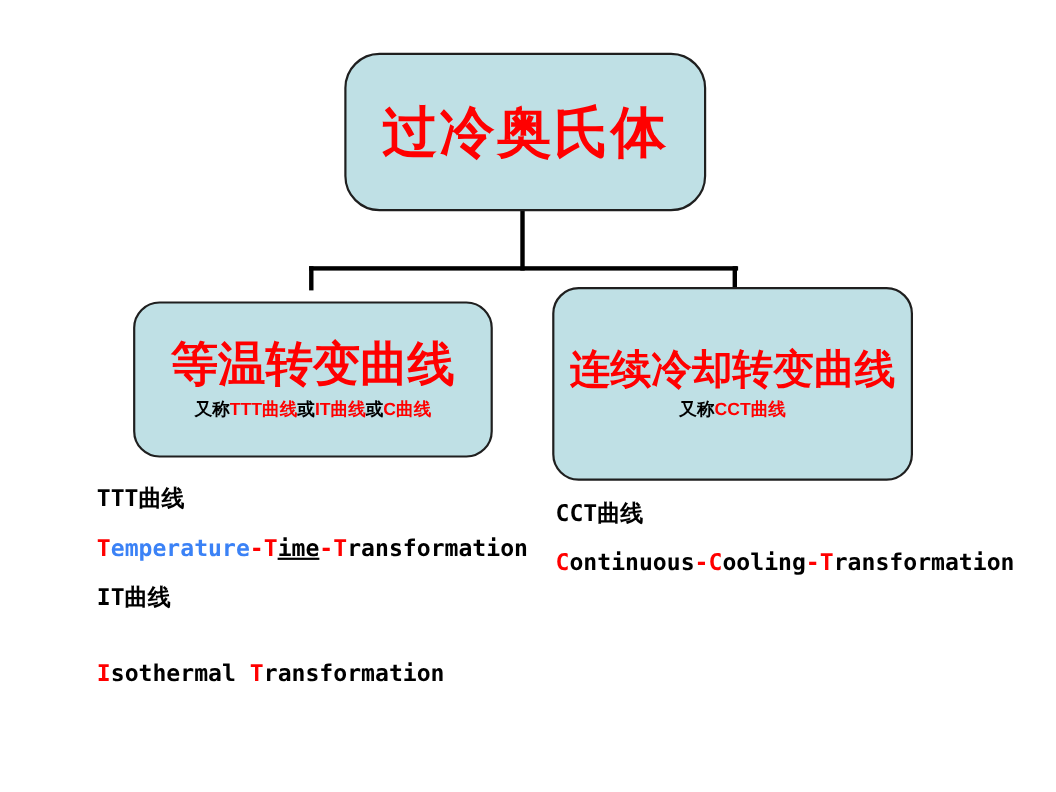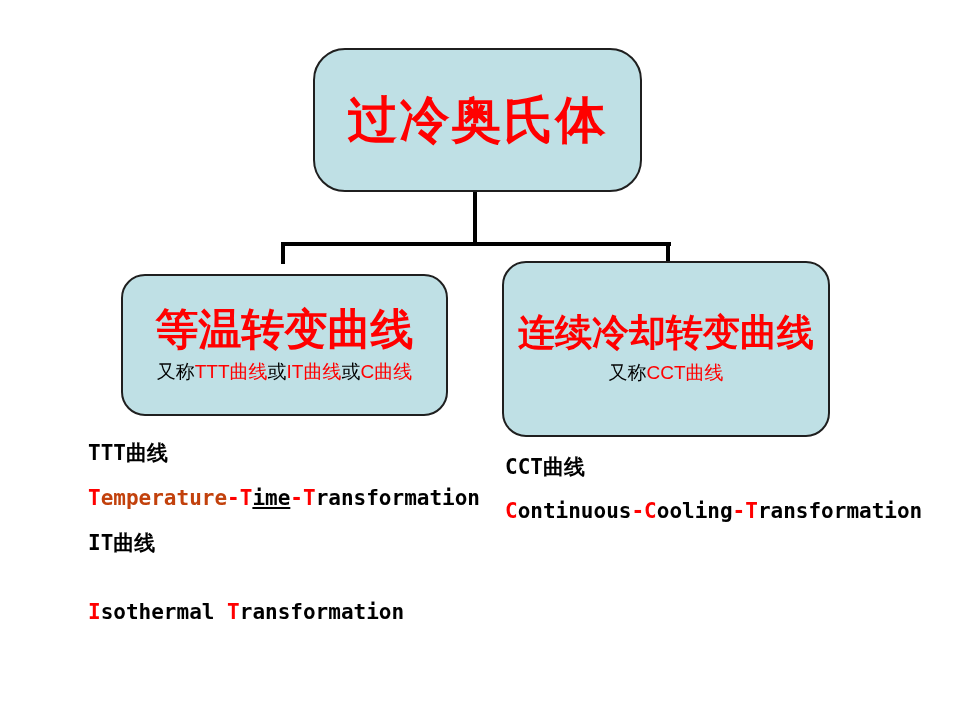--- a/index.html
+++ b/index.html
@@ -37,22 +37,22 @@
   }
   .child-title {
     font-weight: bold;
     color: #ff0000;
     line-height: 1.12;
     white-space: nowrap;
   }
   #left-node  .child-title { font-size: 43px; }
   #right-node .child-title { font-size: 37px; }
   .child-sub {
-    font-size: 19px;
-    font-weight: normal;
+    font-size: 16px;
+    font-weight: bold;
     color: #000000;
     margin-top: 6px;
     white-space: nowrap;
   }
   .connector {
     position: absolute;
     background: #000000;
   }
   #connector-vertical   { left: 473px; top: 190px; width: 4px;  height: 56px; }
   #connector-horizontal { left: 281px; top: 242px; width: 390px; height: 4px; }
@@ -96,21 +96,21 @@
     <div class="child-sub"><span style="color: rgb(0, 0, 0);">又称</span><span style="color: rgb(255, 0, 0);">TTT曲线</span><span style="color: rgb(0, 0, 0);">或</span><span style="color: rgb(255, 0, 0);">IT曲线</span><span style="color: rgb(0, 0, 0);">或</span><span style="color: rgb(255, 0, 0);">C曲线</span></div>
   </div>
 
   <div class="node" id="right-node">
     <div class="child-title">连续冷却转变曲线</div>
     <div class="child-sub"><span style="color: rgb(0, 0, 0);">又称</span><span style="color: rgb(255, 0, 0);">CCT曲线</span></div>
   </div>
 
   <div class="notes-left">
     <div class="note-line" id="note-ttt-label"><span style="color: rgb(0, 0, 0);">TTT曲线</span></div>
-    <div class="note-line" id="note-ttt-expansion"><span style="color: rgb(255, 0, 0);">T</span><span style="color: #c2410c;">emperature</span><span style="color: rgb(255, 0, 0);">-T</span><span style="color: rgb(0, 0, 0); text-decoration: underline;">ime</span><span style="color: rgb(255, 0, 0);">-T</span><span style="color: rgb(0, 0, 0);">ransformation</span></div>
+    <div class="note-line" id="note-ttt-expansion"><span style="color: rgb(255, 0, 0);">T</span><span style="color: #3b82f6;">emperature</span><span style="color: rgb(255, 0, 0);">-T</span><span style="color: rgb(0, 0, 0); text-decoration: underline;">ime</span><span style="color: rgb(255, 0, 0);">-T</span><span style="color: rgb(0, 0, 0);">ransformation</span></div>
     <div class="note-line" id="note-it-label"><span style="color: rgb(0, 0, 0);">IT曲线</span></div>
     <div class="note-line" id="note-it-expansion"><span style="color: rgb(255, 0, 0);">I</span><span style="color: rgb(0, 0, 0);">sothermal </span><span style="color: rgb(255, 0, 0);">T</span><span style="color: rgb(0, 0, 0);">ransformation</span></div>
   </div>
 
   <div class="notes-right">
     <div class="note-line" id="note-cct-label"><span style="color: rgb(0, 0, 0);">CCT曲线</span></div>
     <div class="note-line" id="note-cct-expansion"><span style="color: rgb(255, 0, 0);">C</span><span style="color: rgb(0, 0, 0);">ontinuous</span><span style="color: rgb(255, 0, 0);">-C</span><span style="color: rgb(0, 0, 0);">ooling</span><span style="color: rgb(255, 0, 0);">-T</span><span style="color: rgb(0, 0, 0);">ransformation</span></div>
   </div>
 
 </div>

